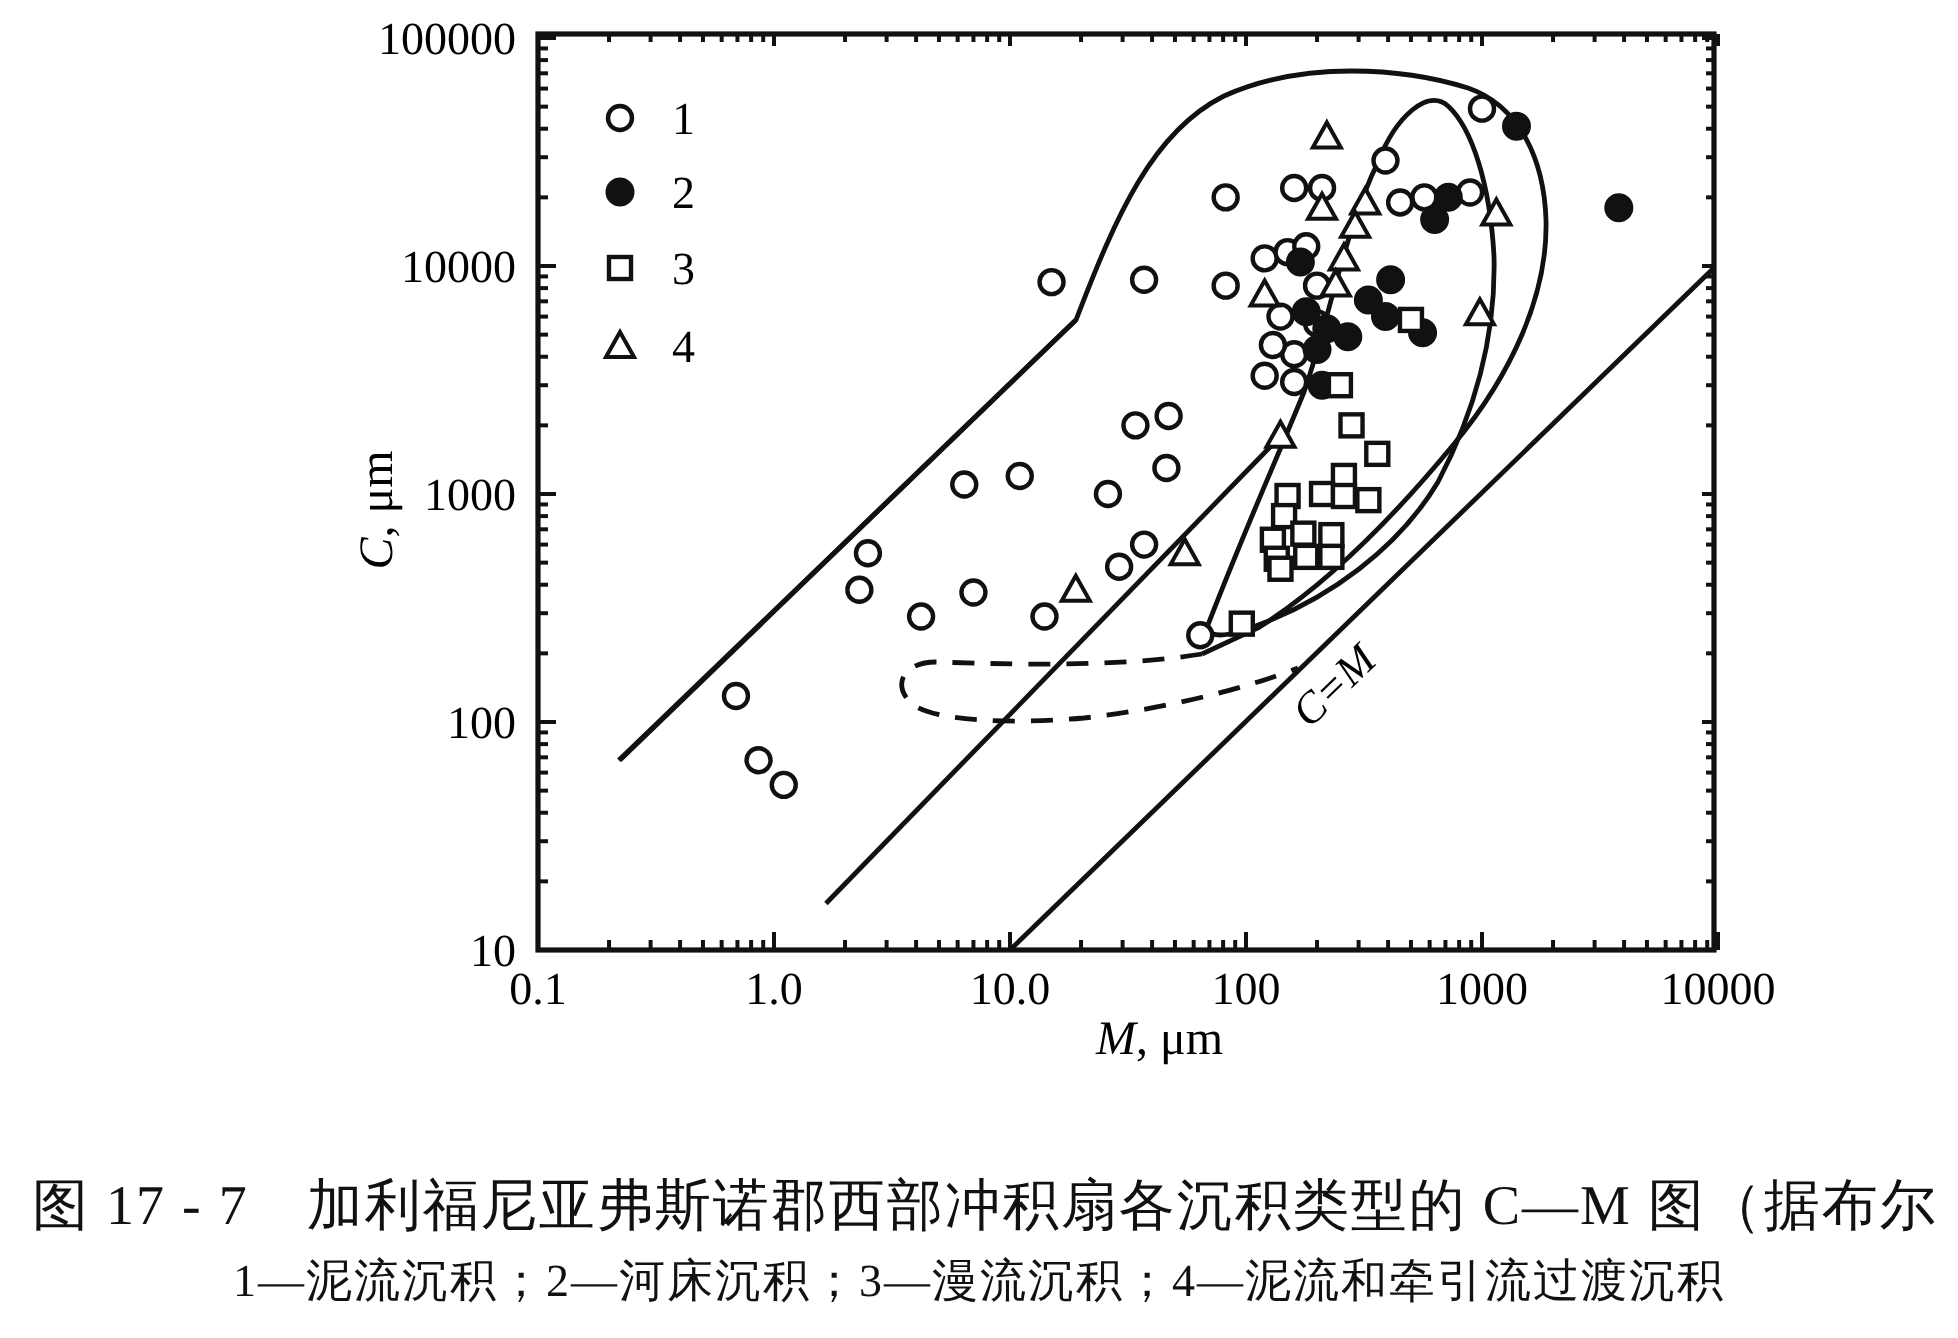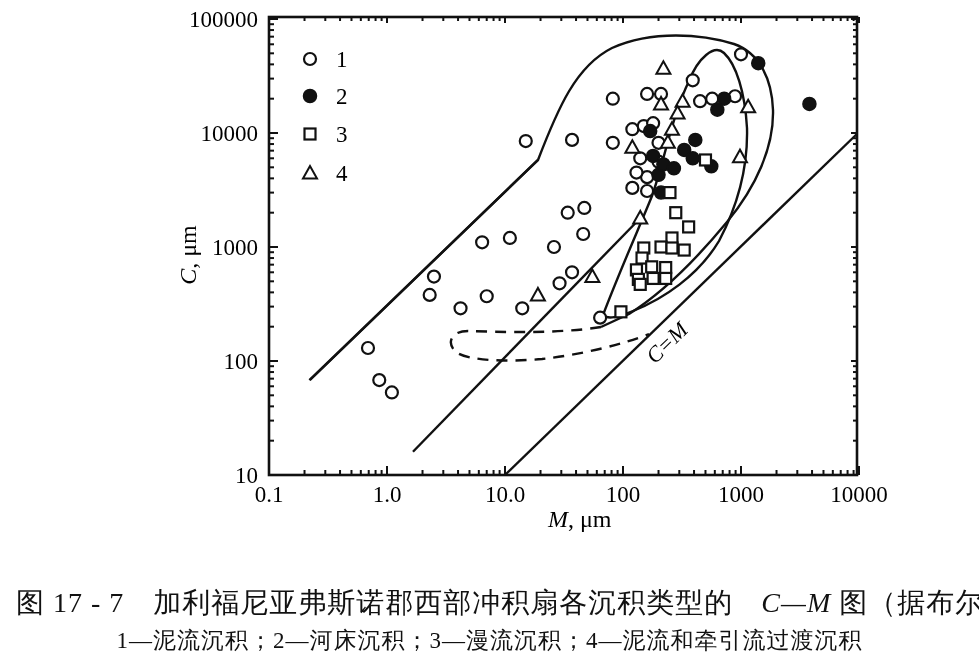--- a/index.html
+++ b/index.html
@@ -1,21 +1,21 @@
 <!DOCTYPE html>
 <html><head>
 <meta charset="utf-8">
 <style>
   html,body{margin:0;padding:0;background:#ffffff;}
   body{width:979px;height:669px;position:relative;font-family:"Liberation Serif",serif;color:#111;}
   #figure-wrap{position:absolute;left:0;top:0;width:979px;height:669px;}
   svg{position:absolute;left:0;top:0;}
   .cap1{position:absolute;left:16px;top:584px;width:960px;font-size:28px;letter-spacing:1px;white-space:nowrap;}
   .cap2{position:absolute;left:0;top:625px;width:979px;text-align:center;font-size:23px;letter-spacing:1px;white-space:nowrap;}
-  .cm-italic{font-style:italic;margin-left:20px;}
+  .cm-italic{}
 </style>
 </head>
 <body>
 
 <div id="figure-wrap">
 
   <svg id="plot" width="979" height="580" viewBox="0 0 979 580">
 
     <rect x="269" y="17" width="588" height="458" fill="none" stroke="#111" stroke-width="2.6"></rect>
 

